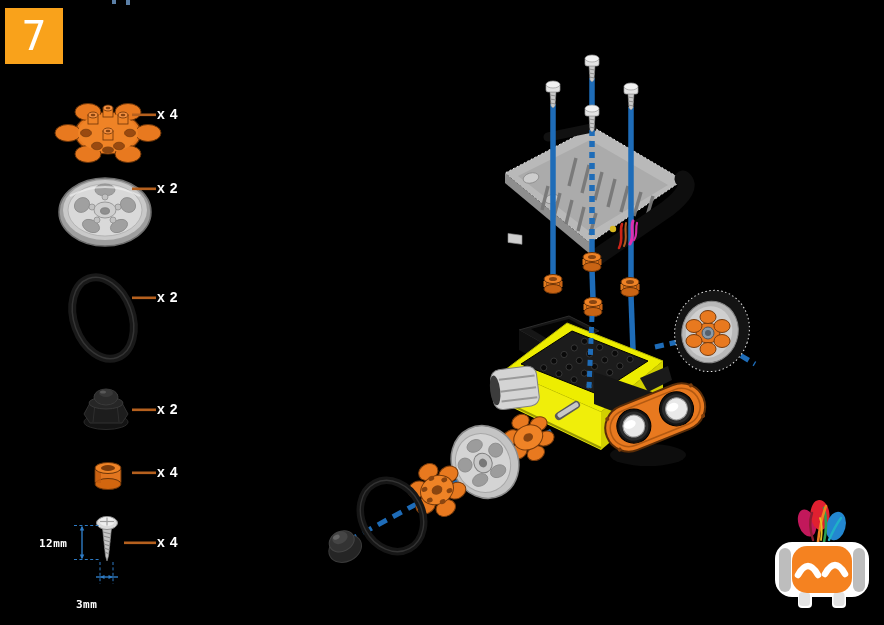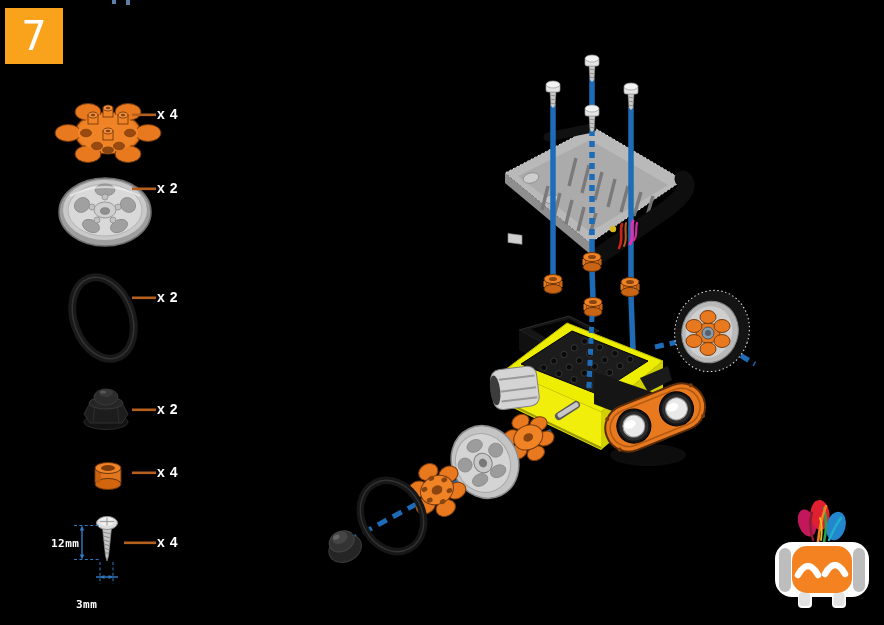--- a/index.html
+++ b/index.html
@@ -28,21 +28,21 @@
   <div class="tick" style="left:112px;top:0;width:4px;height:4px"></div>
   <div class="tick" style="left:126px;top:0;width:4px;height:5px"></div>
 
   <div class="qty" style="left:157px;top:106px">x 4</div>
   <div class="qty" style="left:157px;top:180px">x 2</div>
   <div class="qty" style="left:157px;top:289px">x 2</div>
   <div class="qty" style="left:157px;top:401px">x 2</div>
   <div class="qty" style="left:157px;top:464px">x 4</div>
   <div class="qty" style="left:157px;top:534px">x 4</div>
 
-  <div class="dim" style="left:51px;top:537px">12mm</div>
+  <div class="dim" style="left:39px;top:537px">12mm</div>
   <div class="dim" style="left:76px;top:598px">3mm</div>
 
   <svg width="884" height="625" viewBox="0 0 884 625">
 
     <g>
       <ellipse cx="108" cy="133" rx="33" ry="21" fill="#e8791f" stroke="#6b3408" stroke-width="1.2"></ellipse>
       <ellipse cx="68" cy="133" rx="13" ry="8.5" fill="#e8791f" stroke="#6b3408"></ellipse>
       <ellipse cx="148" cy="133" rx="13" ry="8.5" fill="#e8791f" stroke="#6b3408"></ellipse>
       <ellipse cx="88" cy="112" rx="13" ry="8.5" fill="#e8791f" stroke="#6b3408"></ellipse>
       <ellipse cx="128" cy="112" rx="13" ry="8.5" fill="#e8791f" stroke="#6b3408"></ellipse>

